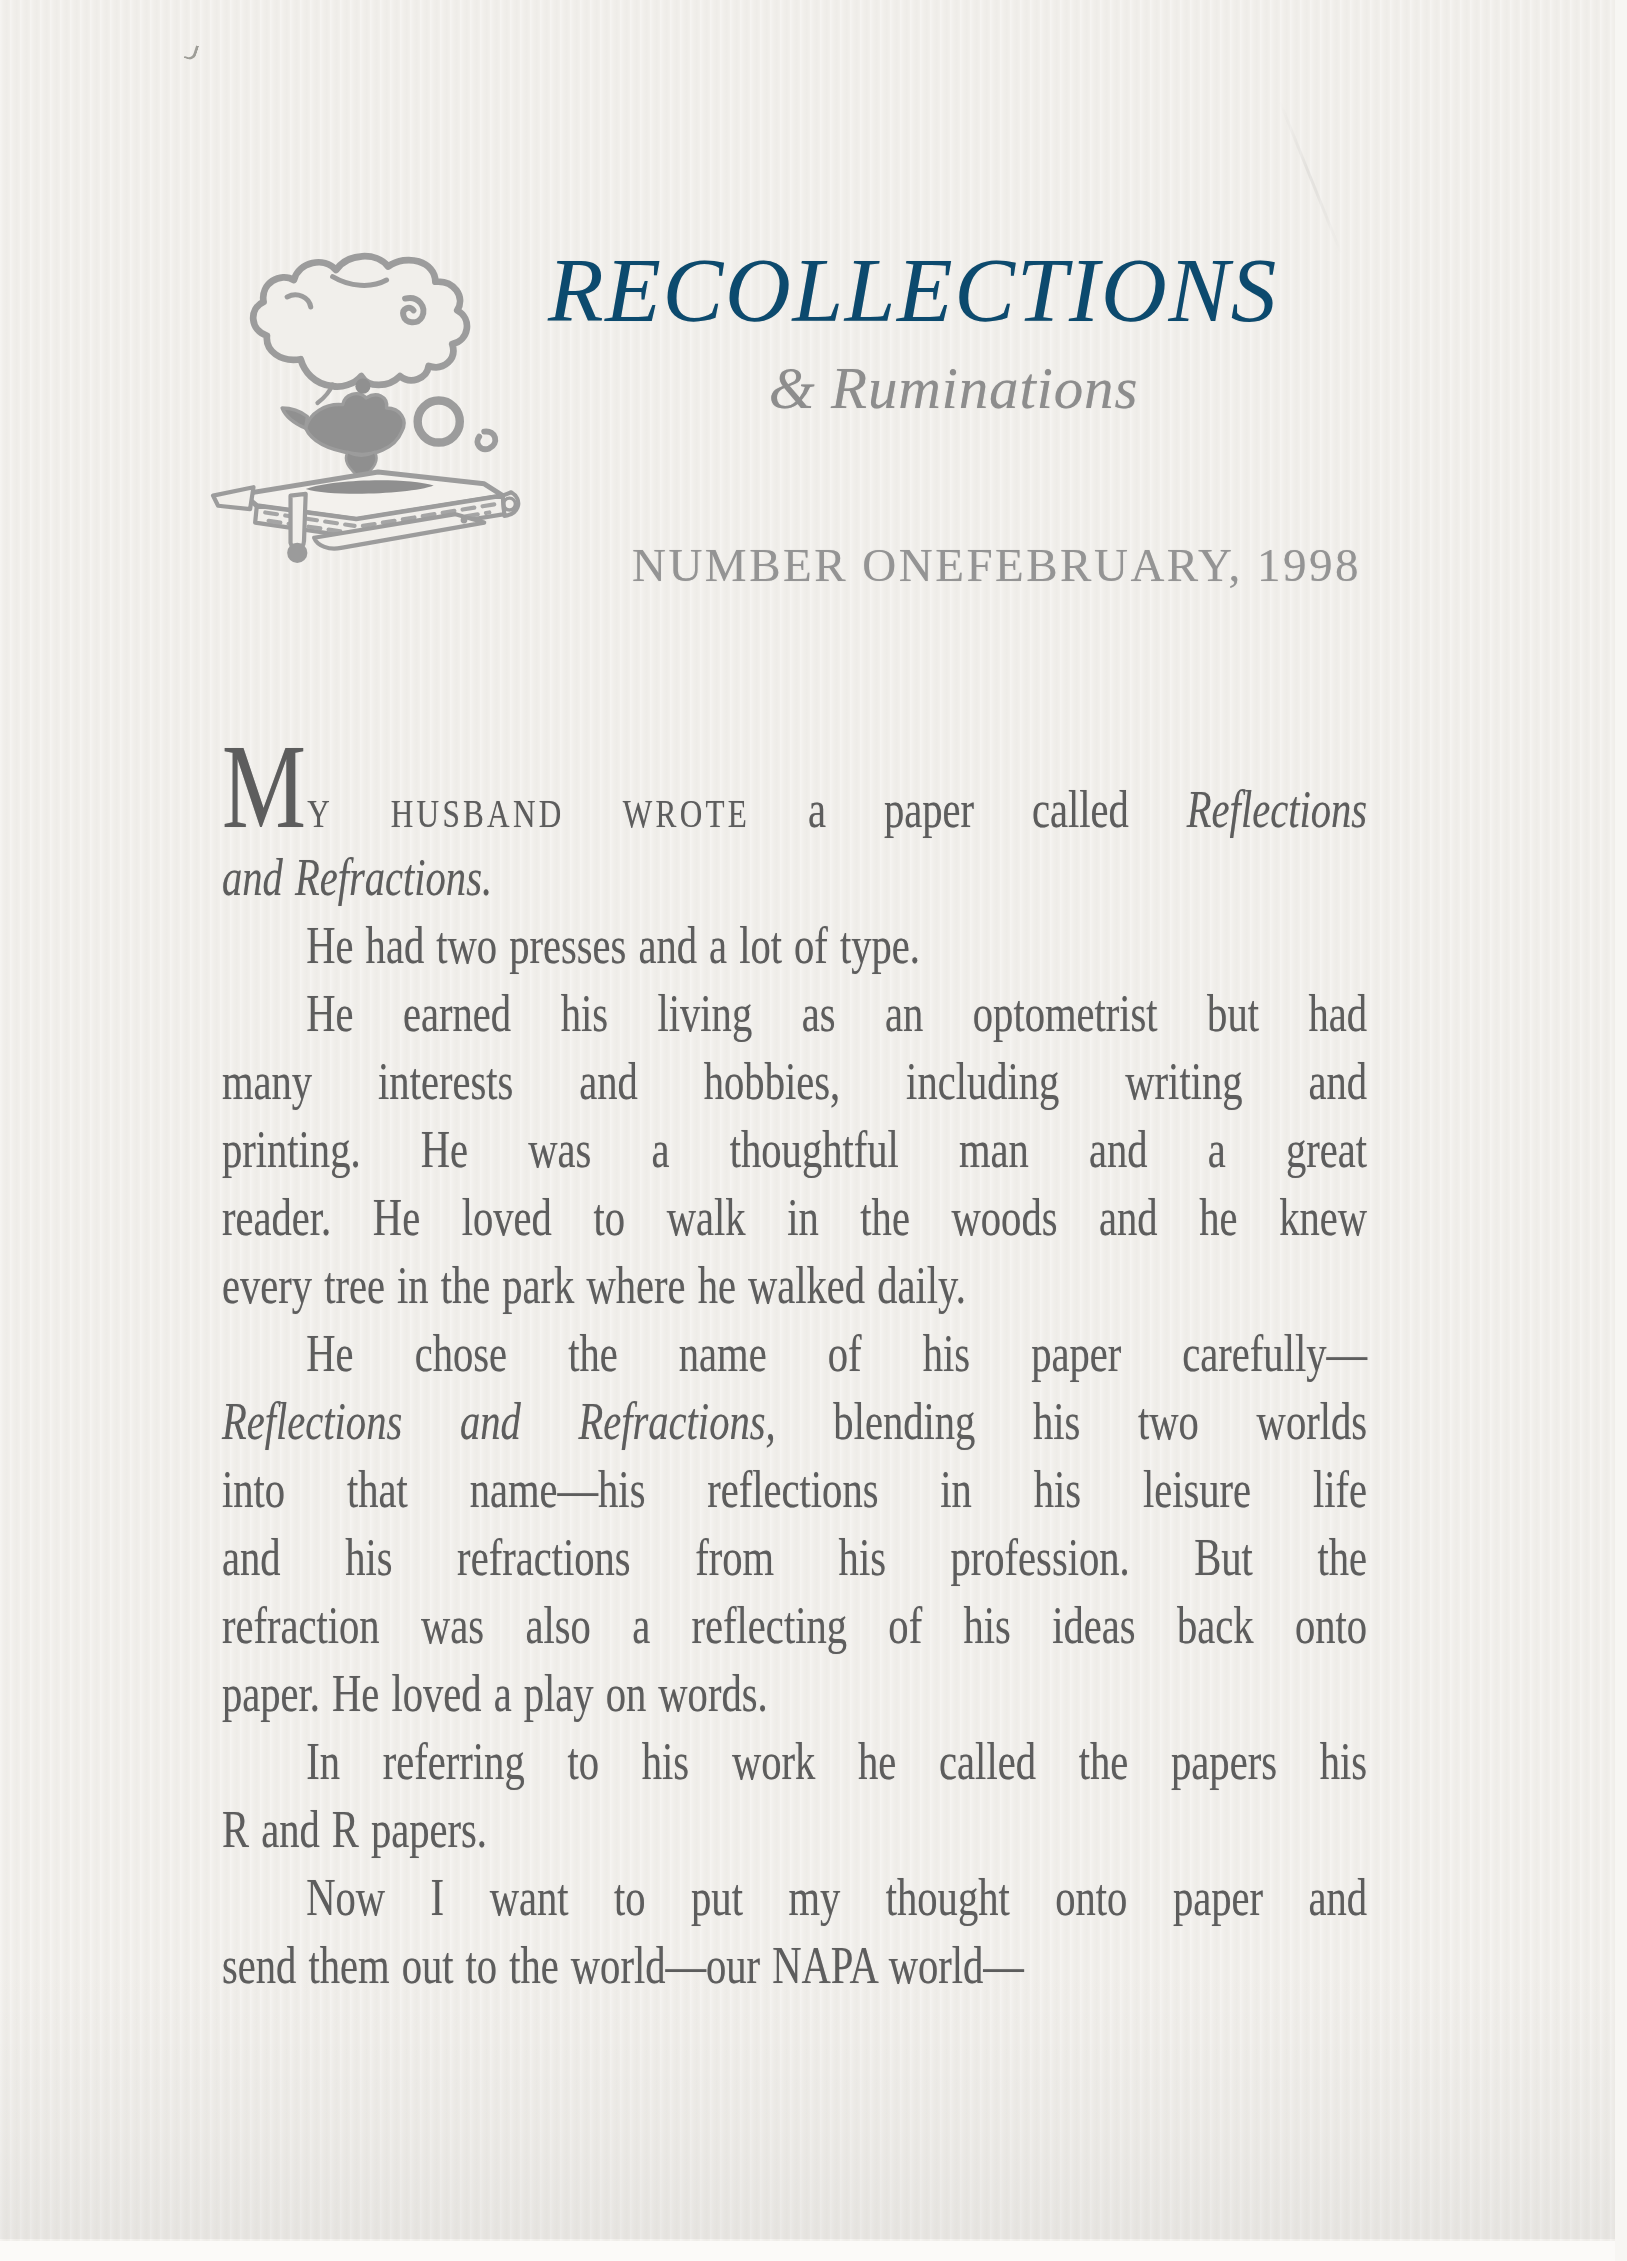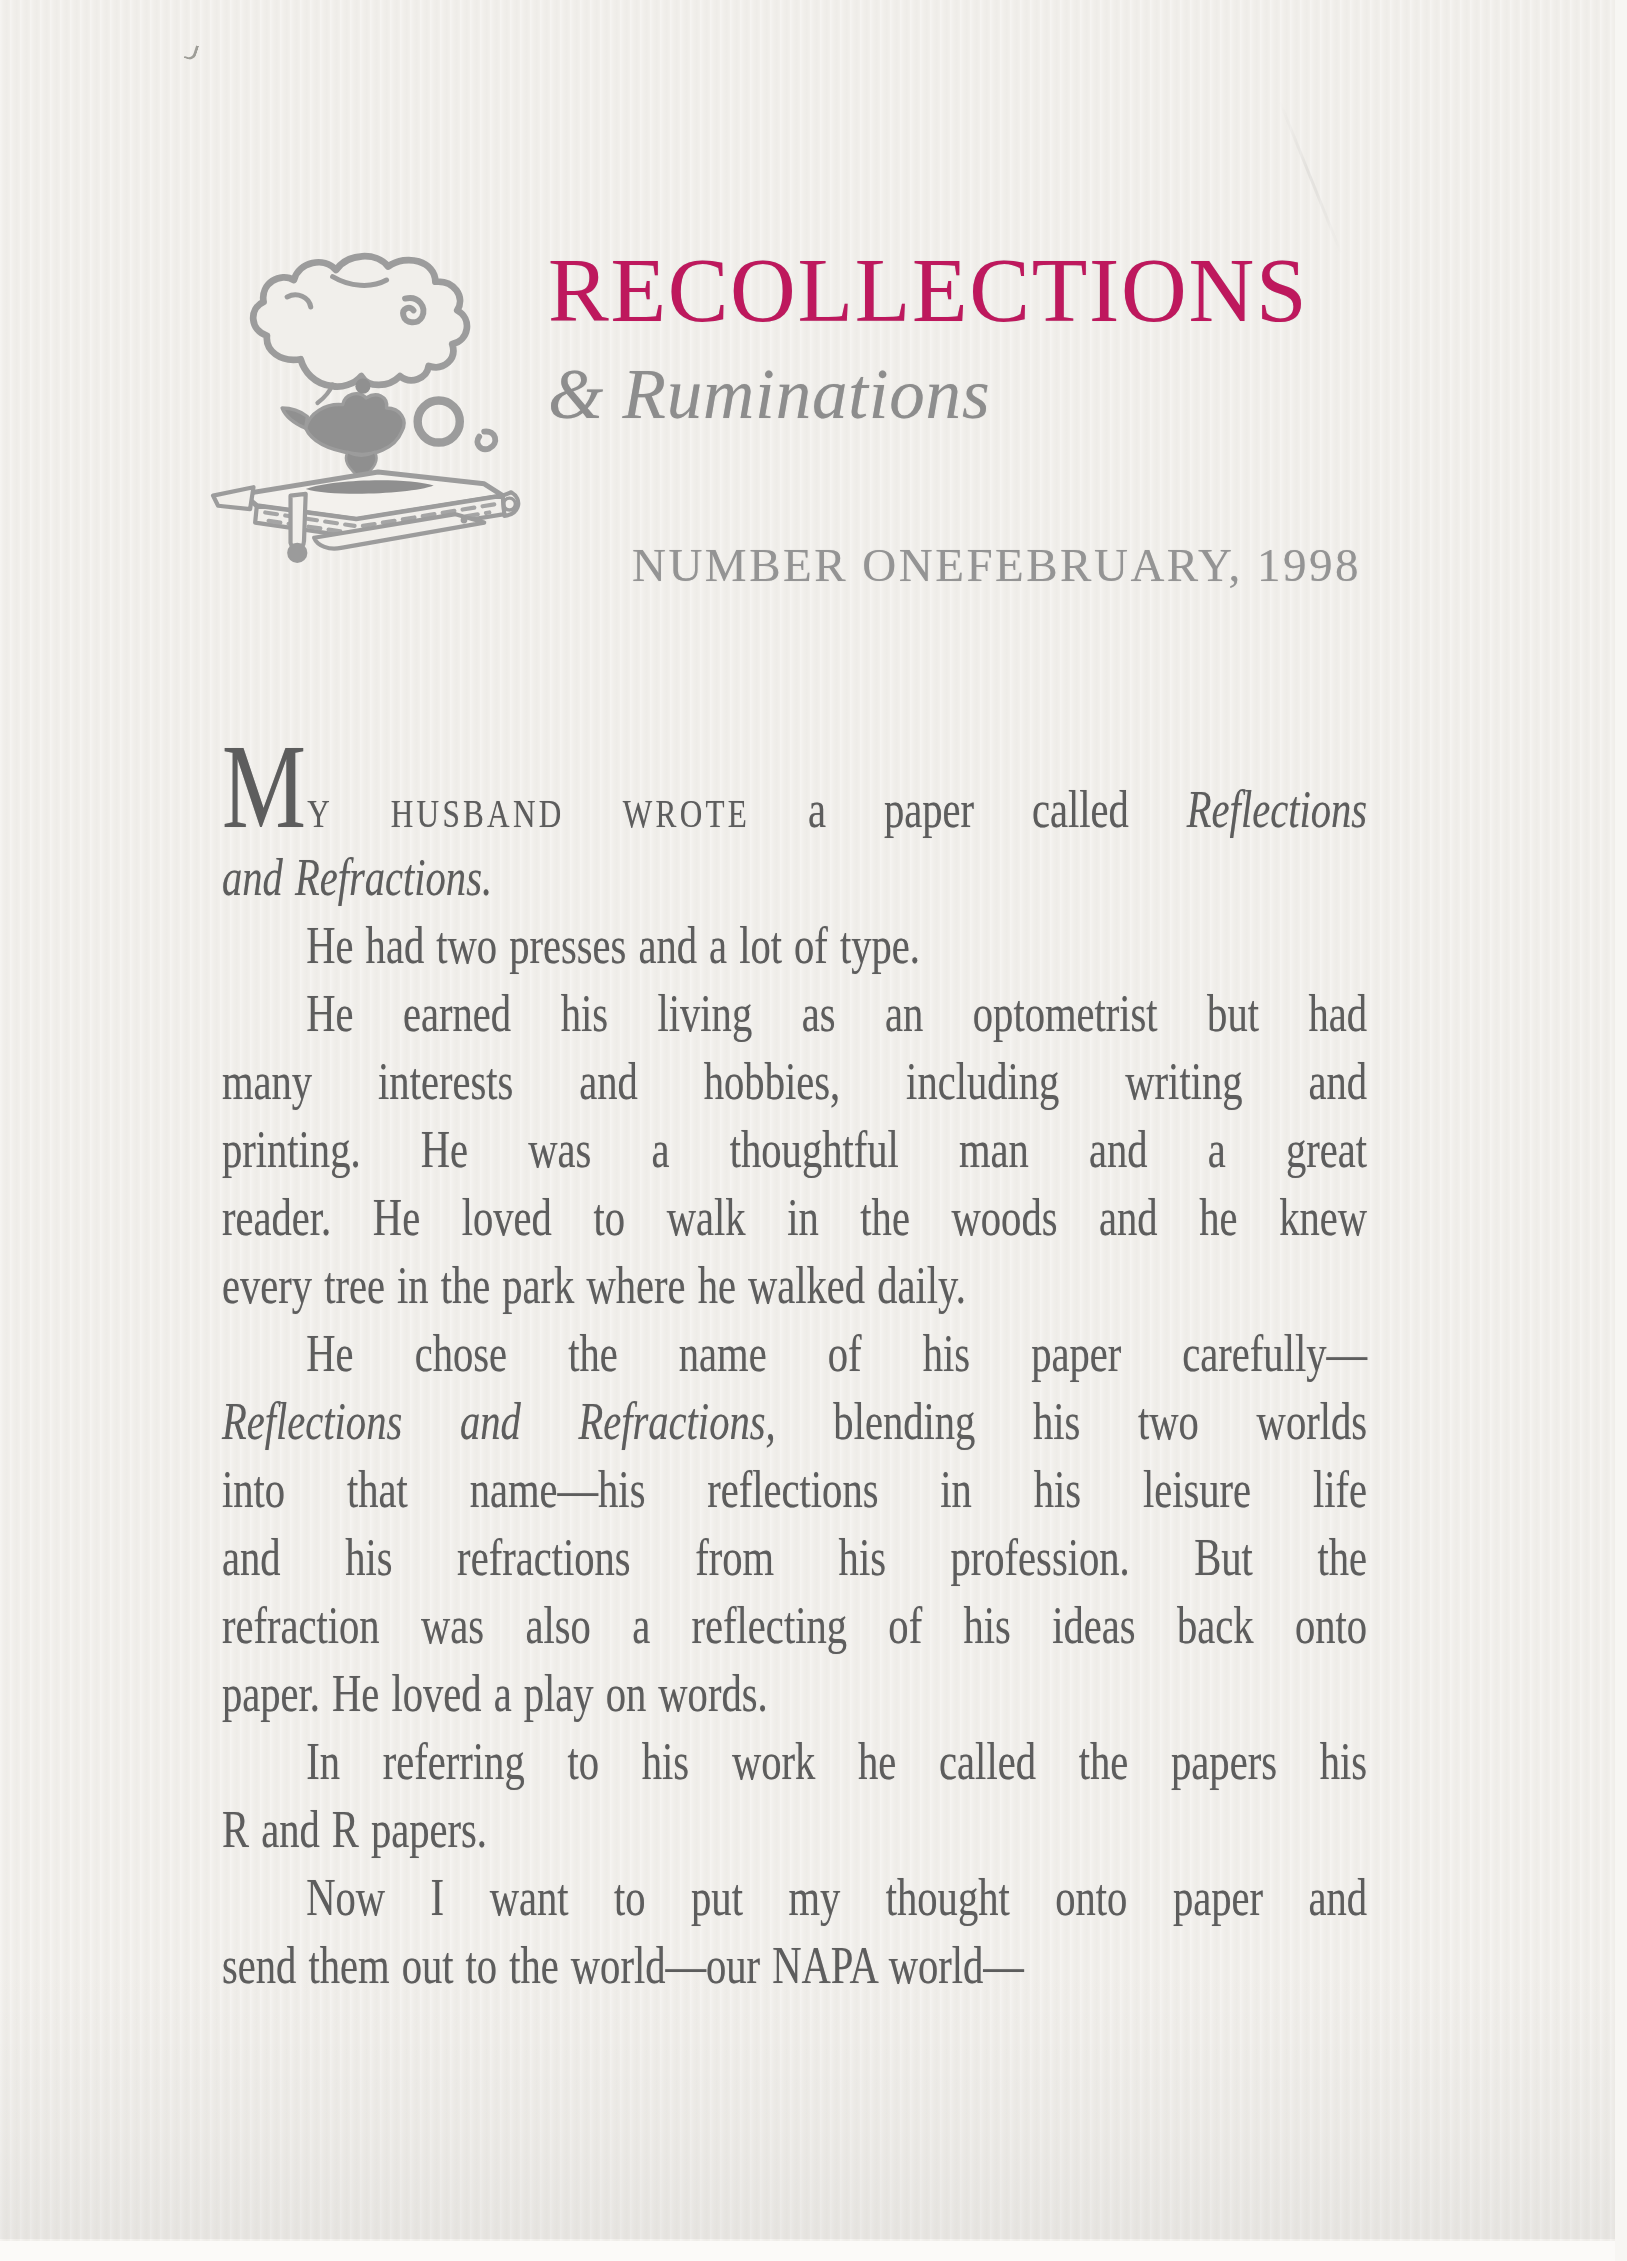--- a/index.html
+++ b/index.html
@@ -28,27 +28,27 @@
   .scan-crease{
     position:absolute;left:1309px;top:93px;width:2.5px;height:169px;
     background:linear-gradient(to bottom,rgba(0,0,0,0),rgba(0,0,0,0.06),rgba(0,0,0,0));
     transform:rotate(-22deg);
   }
 
   .mark{position:absolute;left:206px;top:243px;width:324px;height:320px;}
 
   .title1{
     position:absolute;left:548px;top:245px;
-    font-size:91px;line-height:1;letter-spacing:1.7px;
-    color:#be185d;text-shadow:0 0 0.8px rgba(141,141,141,.5);
+    font-style:italic;font-size:91px;line-height:1;letter-spacing:1.7px;
+    color:#0c4a6e;text-shadow:0 0 0.8px rgba(141,141,141,.5);
     white-space:nowrap;
   }
   .title2{
-    position:absolute;left:548px;top:359px;width:811px;text-align:left;
-    font-style:italic;font-size:71px;line-height:1;letter-spacing:0.8px;
+    position:absolute;left:548px;top:359px;width:811px;text-align:center;
+    font-style:italic;font-size:59px;line-height:1;letter-spacing:0.8px;
     color:#8d8d8d;text-shadow:0 0 0.8px rgba(141,141,141,.5);
     white-space:nowrap;
   }
   .issueline{
     position:absolute;left:668px;top:540px;width:693px;
     display:flex;justify-content:flex-end;
     font-size:47px;line-height:1.1;letter-spacing:2.5px;
     color:#949494;text-shadow:0 0 0.8px rgba(148,148,148,.5);
     white-space:nowrap;
   }

